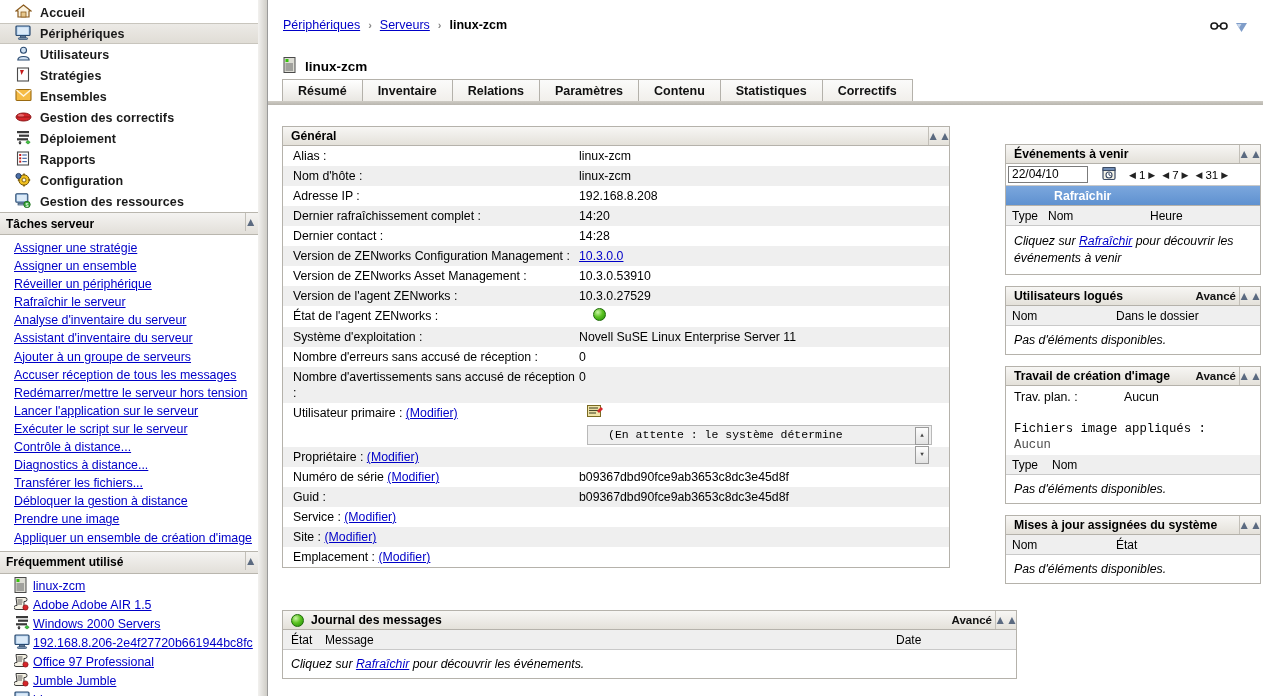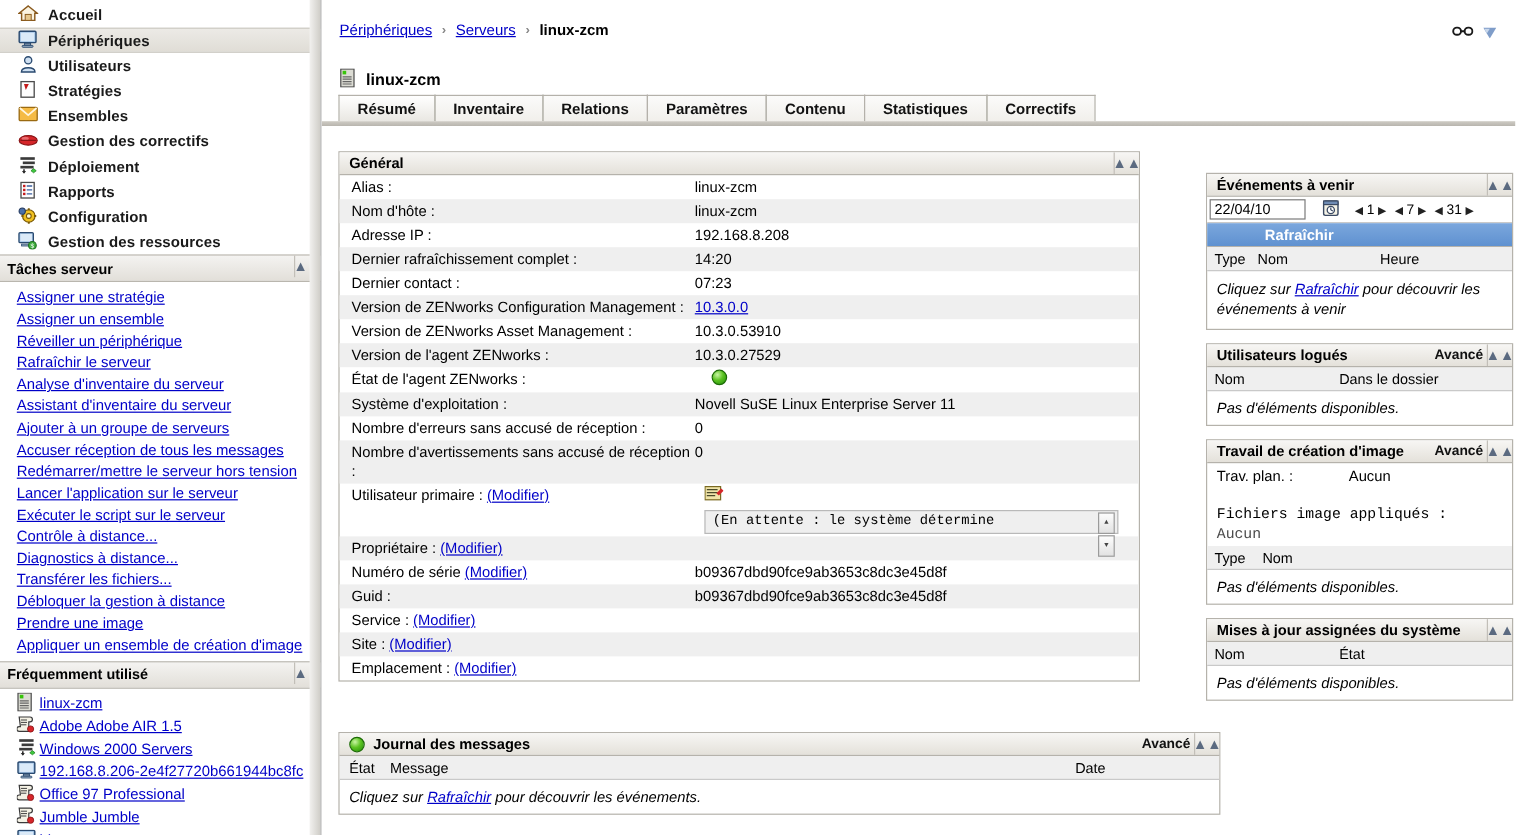--- a/index.html
+++ b/index.html
@@ -132,21 +132,21 @@
   #general { position:absolute; left:14px; top:126px; width:668px; }
   .grow { display:flex; min-height: 20px; font-size:12.3px; }
   .grow.alt { background:#efefef; }
   .grow .k { width: 292px; flex:0 0 292px; padding: 2px 0 2px 10px; line-height:16px;}
   .grow .v { flex:1; padding: 2px 0 2px 4px; line-height:16px;}
   .grow a { color:#0000c8; text-decoration:underline; cursor:pointer;}
 
   .pending-box {
     margin-left:8px; margin-top:2px; width:345px; height:20px;
     background:#efefef; border:1px solid #b9b9b9; display:flex; align-items:center;
-    font-family:"Liberation Mono", monospace; font-size:11.5px; padding-left:6px; position:relative;
+    font-family:"Liberation Mono", monospace; font-size:11.5px; padding-left:20px; position:relative;
   }
   .spin { position:absolute; right:2px; top:1px; width:14px; height:16px;
           display:flex; flex-direction:column; gap:1px;}
   .spin div { flex:1; border:1px solid #9b9b9b; background:linear-gradient(to bottom,#fdfdfd,#e2e2e2);
               display:flex; align-items:center; justify-content:center; font-size:6px; color:#444;}
 
   
   #journal { position:absolute; left:14px; top:610px; width:735px; }
   .th-row { display:flex; background:#efefef; border-bottom:1px solid #c9c9c9; height:20px; align-items:center; font-size:12px;}
   .empty-note { padding:7px 0 7px 8px; font-style:italic; font-size:12.3px;}
@@ -505,21 +505,21 @@
           <div class="grow">
             <div class="k"><span>Adresse IP :</span></div>
             <div class="v"><span>192.168.8.208</span></div>
           </div>
           <div class="grow alt">
             <div class="k"><span>Dernier rafraîchissement complet :</span></div>
             <div class="v"><span>14:20</span></div>
           </div>
           <div class="grow">
             <div class="k"><span>Dernier contact :</span></div>
-            <div class="v"><span>07:23</span></div>
+            <div class="v"><span>14:28</span></div>
           </div>
           <div class="grow alt">
             <div class="k"><span>Version de ZENworks Configuration Management :</span></div>
             <div class="v"><a>10.3.0.0</a></div>
           </div>
           <div class="grow">
             <div class="k"><span>Version de ZENworks Asset Management :</span></div>
             <div class="v"><span>10.3.0.53910</span></div>
           </div>
           <div class="grow alt">

